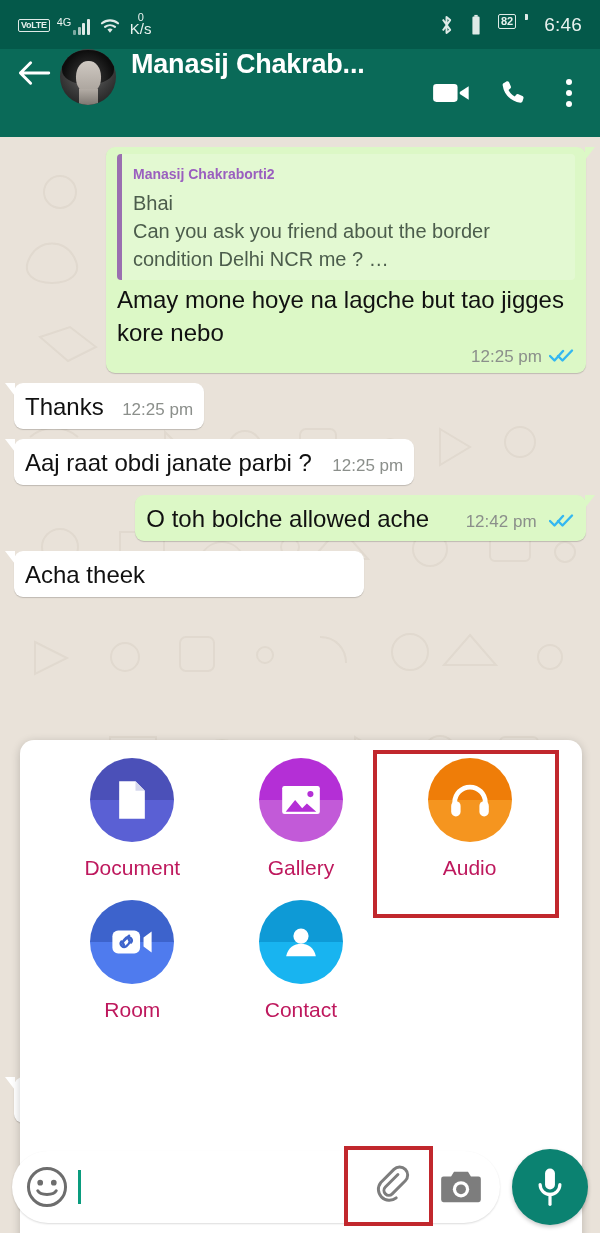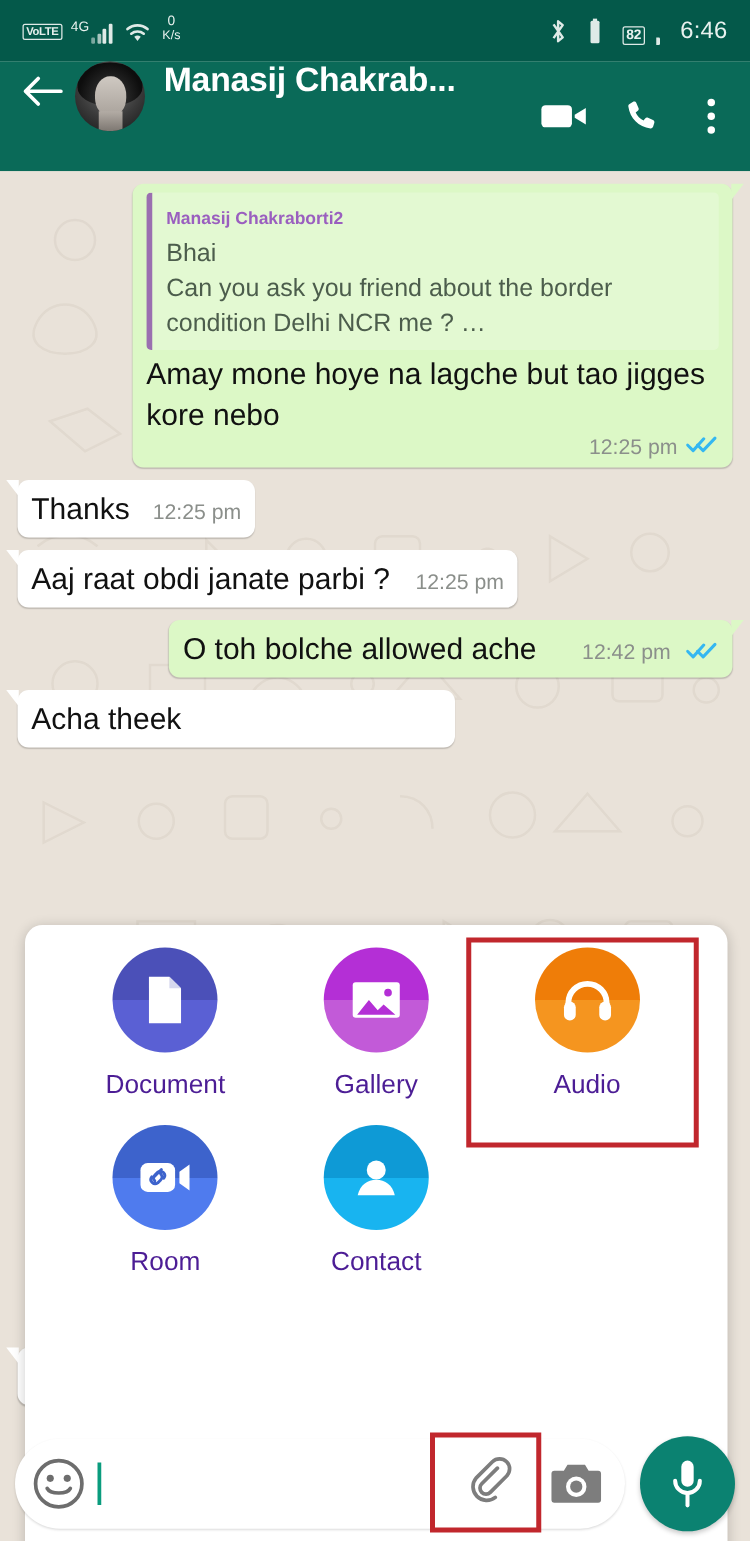--- a/index.html
+++ b/index.html
@@ -12,38 +12,38 @@
   #app { position: relative; width: 600px; height: 1233px; overflow: hidden; }
 
   
   .statusbar {
     position: absolute; top: 0; left: 0; width: 600px; height: 49px;
     background: #04594a;
     display: flex; align-items: center; padding: 0 18px;
     color: #e9f2ef;
   }
   .sb-left { display: flex; align-items: flex-end; gap: 7px; }
-  .sb-right { margin-left: auto; display: flex; align-items: flex-end; gap: 16px; }
+  .sb-right { margin-left: auto; display: flex; align-items: flex-start; gap: 16px; }
   .volte {
     border: 1.6px solid #dfeae7; border-radius: 2px;
     font-size: 9px; font-weight: bold; letter-spacing: -0.3px;
     padding: 1px 2px; line-height: 9px; color: #e5efec;
     transform: translateY(-4px);
   }
   .sig-wrap { display: flex; align-items: flex-end; gap: 2px; transform: translateY(-1px); }
   .sig-4g { font-size: 11px; line-height: 11px; transform: translateY(-7px); }
   .bars { display: flex; align-items: flex-end; gap: 1.5px; height: 16px; }
   .bars i { display: block; width: 3px; background: #dfeae7; border-radius: 1px; }
   .bars i:nth-child(1){height:5px; opacity:.55}
   .bars i:nth-child(2){height:8px; opacity:.75}
   .bars i:nth-child(3){height:12px}
   .bars i:nth-child(4){height:16px}
   .netspd { text-align: center; line-height: 11px; transform: translateY(-2px); }
   .netspd .n { font-size: 11px; display: block; }
-  .netspd .u { font-size: 10px; display: block; }
+  .netspd .u { font-size: 15px; display: block; }
   .batt {
     border: 1.8px solid #dfeae7; border-radius: 2px;
     font-size: 11px; font-weight: bold; padding: 0 2px; line-height: 13px;
   }
   .batt-nub { width: 3px; height: 6px; background: #dfeae7; border-radius: 0 1px 1px 0; margin-left: -7px; }
   .clock { font-size: 19px; letter-spacing: .2px; }
 
   
   .header {
     position: absolute; top: 49px; left: 0; width: 600px; height: 88px;
@@ -140,21 +140,21 @@
   .attach-grid { display: flex; flex-wrap: wrap; padding: 0 28px; }
   .attach-item {
     width: 33.33%; display: flex; flex-direction: column;
     align-items: center; margin-bottom: 20px;
   }
   .circ {
     width: 84px; height: 84px; border-radius: 50%;
     display: flex; align-items: center; justify-content: center;
     margin-bottom: 14px;
   }
-  .attach-label { font-size: 21px; color: #4c1d95; }
+  .attach-label { font-size: 21px; color: #be185d; }
 
   .highlight-gallery {
     position: absolute; left: 353px; top: 10px; width: 186px; height: 168px;
     border: 4px solid #c1272d; pointer-events: none;
   }
   .highlight-clip {
     position: absolute; left: 344px; top: 1146px; width: 89px; height: 80px;
     border: 4px solid #c1272d; z-index: 40; pointer-events: none;
   }
 

